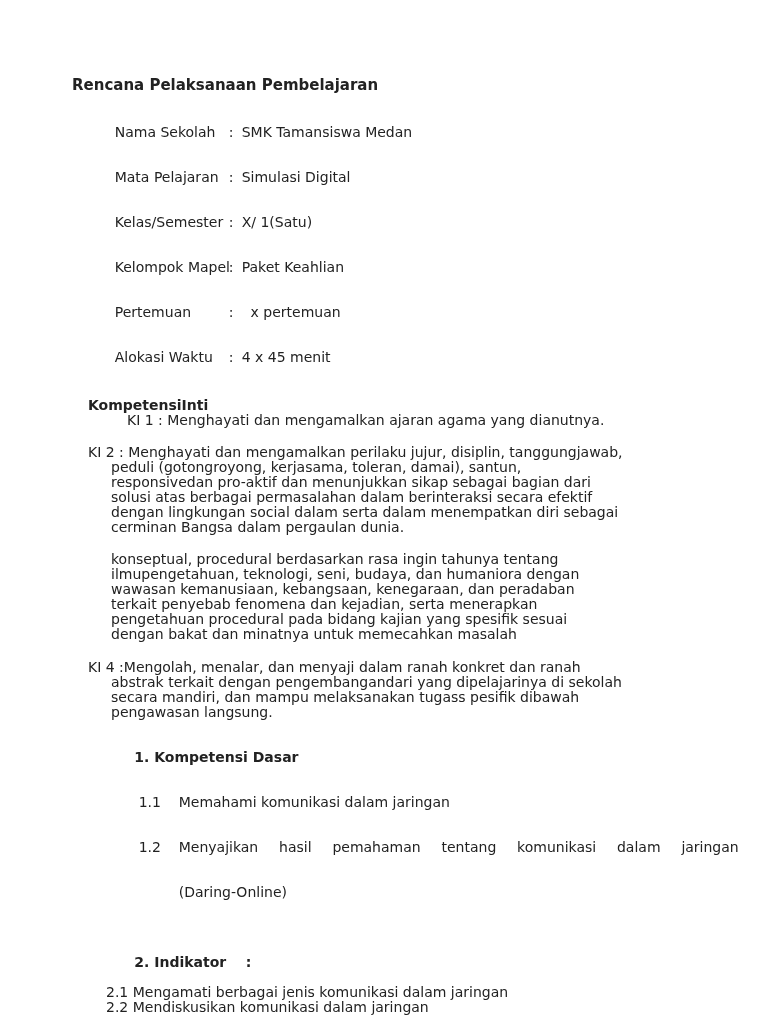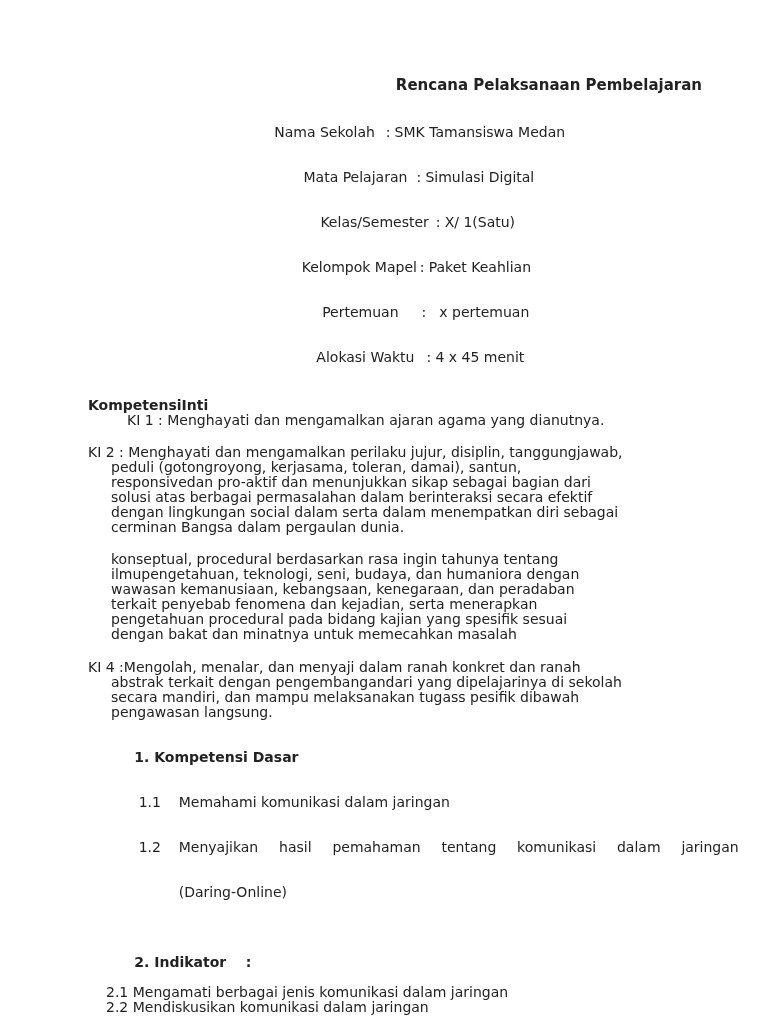--- a/index.html
+++ b/index.html
@@ -6,22 +6,22 @@
   .page {
     position:relative;
     width:768px; height:1024px;
     background:#ffffff;
     box-sizing:border-box;
     padding:78px 50px 0 88px;
     font-family:"DejaVu Sans","Liberation Sans",sans-serif;
     font-size:14px; line-height:15px; color:#222222;
     overflow:hidden;
   }
-  .title { font-weight:bold; font-size:15px; text-align:right; position:relative; left:-16px; white-space:pre; }
-  .meta { margin-top:17px;text-align:center; }
+  .title { font-weight:bold; font-size:15px; text-align:left; position:relative; left:-16px; white-space:pre; }
+  .meta { margin-top:17px; }
   .meta-row { white-space:pre; }
   .meta-label { display:inline-block; width:114px; }
   .meta-colon { display:inline-block; width:13px; }
   .ki-heading { margin-top:18px; font-weight:bold; white-space:pre; }
   .ki-block { margin-top:17px; }
   .ki-block.first-block { margin-top:0;margin-left:39px; }
   .ki-block.gap18 { margin-top:18px; }
   .ki-line { white-space:pre; }
   .ki-line.cont { margin-left:23px; }
   .sec { }

